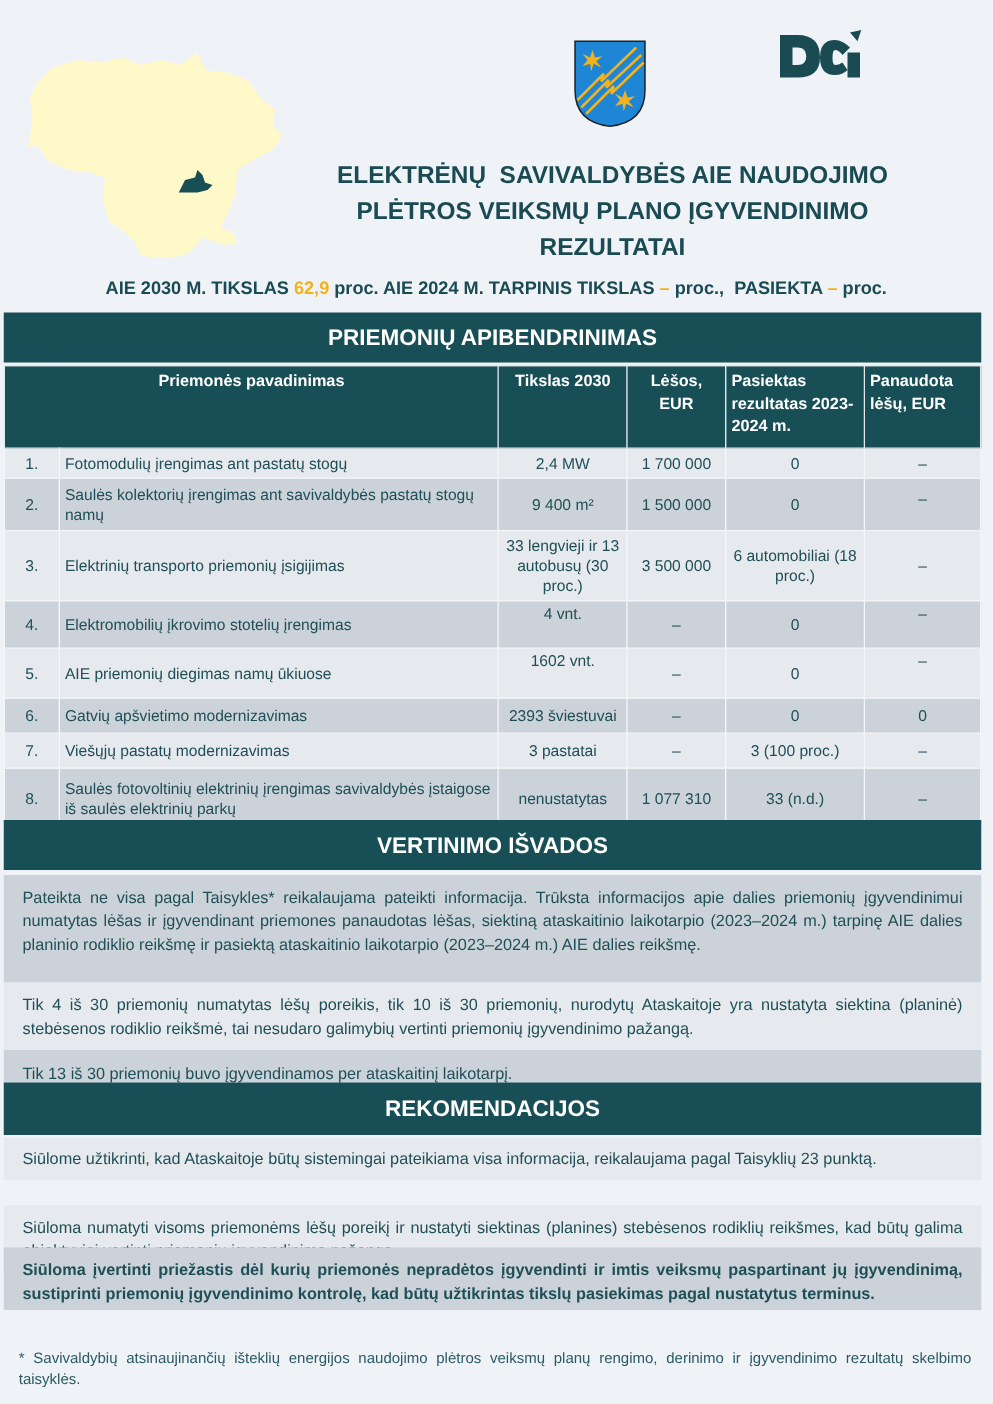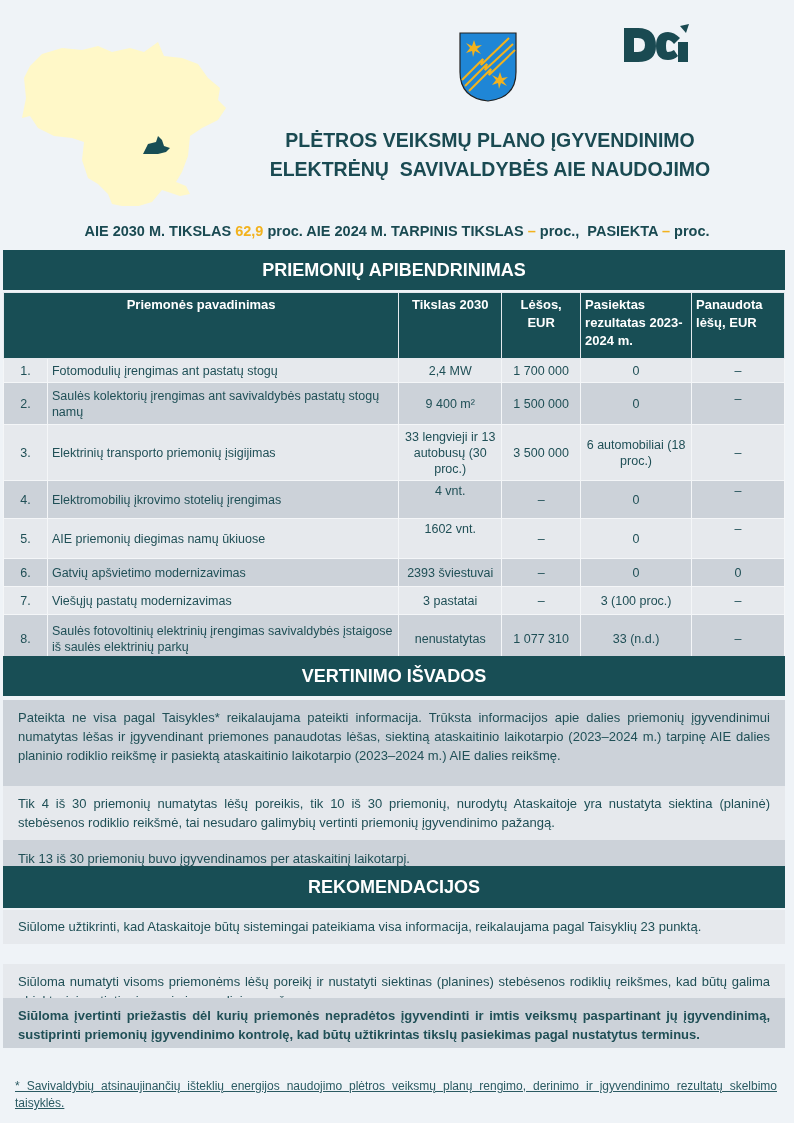--- a/index.html
+++ b/index.html
@@ -23,21 +23,21 @@
   table.measures td { border: 1px solid #f4f6f8; padding: 2px 4px; vertical-align: middle; text-align: center; line-height: 16px; }
   table.measures td.name { text-align: left; }
   table.measures tr.odd td { background: #e6e9ed; }
   table.measures tr.even td { background: #ccd2d9; }
   td.top { vertical-align: top !important; }
 
   .text-block { position: absolute; left: 3px; width: 782px; padding: 0 15px; font-size: 13px; line-height: 19px; color: #1f4f56; text-align: justify; }
   .blk-light { background: #e6e9ed; }
   .blk-dark { background: #ccd2d9; }
 
-  .footnote { position: absolute; left: 15px; top: 1078px; width: 762px; font-size: 12px; line-height: 17px; color: #2a5a62; text-decoration: underline; text-align: justify; }
+  .footnote { position: absolute; left: 15px; top: 1078px; width: 762px; font-size: 12px; line-height: 17px; color: #2a5a62; text-align: justify; }
 </style>
 </head>
 <body>
 
 <svg class="map" viewBox="0 0 218 168">
   <path fill="#fff8c8" d="M18,28 L30,16 L50,10 L70,12 L86,8 L100,14 L118,10 L132,14 L146,4 L152,18 L170,20 L186,26 L196,40 L208,50 L206,62 L214,70 L206,82 L190,90 L178,98 L176,118 L170,134 L164,144 L174,148 L178,156 L168,158 L150,152 L140,164 L120,170 L100,166 L96,156 L86,146 L76,140 L70,122 L72,104 L60,100 L42,98 L26,90 L18,78 L10,80 L14,60 L12,40 Z"></path>
   <path fill="#184e55" d="M131,116 L136,106 L144,104 L146,98 L150,102 L152,108 L158,110 L154,114 L146,116 Z"></path>
 </svg>
 
 <svg class="crest" viewBox="0 0 58 70">
@@ -56,22 +56,23 @@
 <div class="logo">
   <svg class="logo-mark" viewBox="0 0 68 42">
     <path d="M2,6 L16,6 Q34,6 34,24 Q34,40 16,40 L2,40 Z M12,16 L12,30 L16,30 Q23,30 23,23 Q23,16 16,16 Z" fill="#1a4a52" fill-rule="evenodd"></path>
     <path d="M58,16 Q52,10 46,10 Q34,10 34,24 Q34,38 46,38 Q52,38 56,34 L52,28 Q49,30 46,30 Q44,30 44,24 Q44,18 46,18 Q49,18 52,22 Z" fill="#1a4a52"></path>
     <path d="M56,20 L66,20 L66,40 L56,40 Z" fill="#1a4a52"></path>
     <path d="M58,4 L67,2 L64,11 Z" fill="#1a4a52"></path>
   </svg>
 </div>
 
 <div class="title">
+  <div style="white-space:pre">ELEKTRĖNŲ  SAVIVALDYBĖS AIE NAUDOJIMO</div>
   <div>PLĖTROS VEIKSMŲ PLANO ĮGYVENDINIMO</div>
-  <div style="white-space:pre">ELEKTRĖNŲ  SAVIVALDYBĖS AIE NAUDOJIMO</div>
+  <div>REZULTATAI</div>
 </div>
 
 <div class="subtitle" style="white-space:pre"><span>AIE 2030 M. TIKSLAS </span><span class="hl">62,9</span><span> proc. AIE 2024 M. TARPINIS TIKSLAS </span><span class="hl">–</span><span> proc.,  PASIEKTA </span><span class="hl">–</span><span> proc.</span></div>
 
 <div class="section-bar" style="top:250px;height:40px;line-height:40px;">PRIEMONIŲ APIBENDRINIMAS</div>
 
 <table class="measures">
   <colgroup>
     <col style="width:44px">
       <col style="width:352px">

